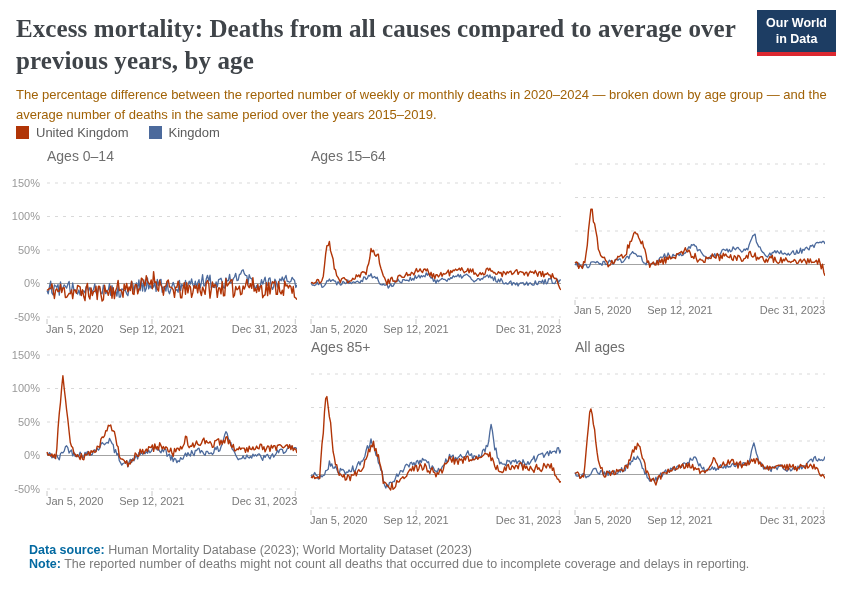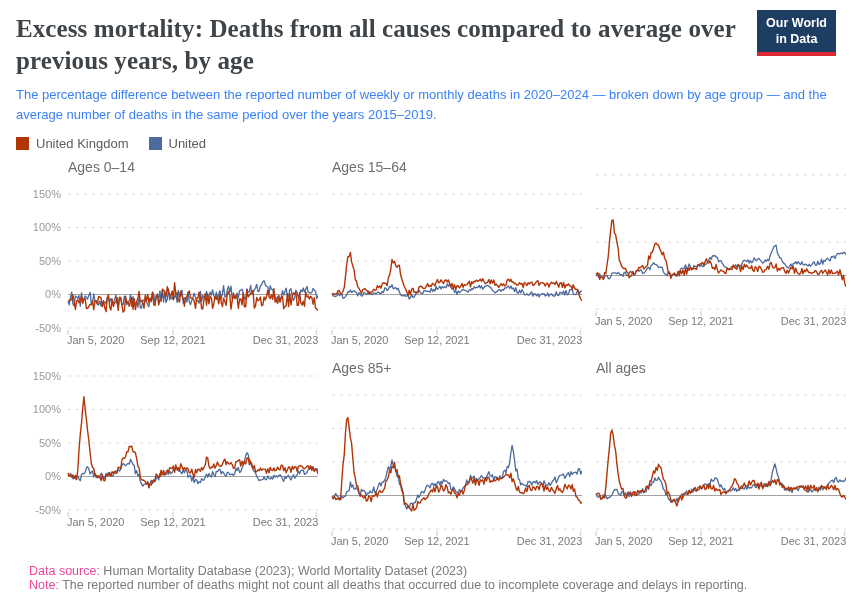--- a/index.html
+++ b/index.html
@@ -1,34 +1,34 @@
 <!DOCTYPE html>
 <html><head>
 <meta charset="utf-8">
 <style>
   html,body{margin:0;padding:0;}
   body{width:850px;height:600px;background:#ffffff;overflow:hidden;position:relative;
        font-family:"Liberation Sans",sans-serif;}
   .header{padding:13px 16px 0 16px;}
   .title{font-family:"Liberation Serif",serif;font-weight:700;font-size:25px;line-height:1.26;
          color:#3f4449;margin:0;width:740px;letter-spacing:.1px;}
-  .subtitle{margin-top:9px;font-size:13px;line-height:1.55;color:#3b82f6;width:820px;}
+  .subtitle{margin-top:9px;font-size:13px;line-height:1.55;color:#a16207;width:820px;}
   .logo{position:absolute;top:10px;right:14px;color:#fff;font-size:12.5px;font-weight:700;
         text-align:center;padding:5px 9px 4px 9px;line-height:1.3;}
-  .legend{margin-top:11px;display:flex;gap:20px;align-items:center;}
+  .legend{display:flex;gap:20px;align-items:center;}
   .legend-item{display:flex;gap:7px;align-items:center;font-size:13px;color:#5b5b5b;}
   .swatch{width:13px;height:13px;display:inline-block;}
-  .grid{display:grid;grid-template-columns:296px 264px 264px;padding-left:22px;row-gap:10px;margin-top:8px;}
+  .grid{display:grid;grid-template-columns:296px 264px 264px;padding-left:1px;margin-top:8px;}
   .panel h3{margin:0 0 3px 14px;font-size:14px;font-weight:500;color:#6e6e6e;}
   .panel.col0 h3{margin-left:46px;}
   svg{display:block;}
   svg text{font-family:"Liberation Sans",sans-serif;}
   .footer{padding:13px 16px 0 16px;font-size:12.5px;color:#7a7a7a;}
   .footer .row1{display:flex;justify-content:space-between;}
-  .footer b{color:#ec4899;font-weight:400;padding-left:13px;}
+  .footer b{color:#0369a1;font-weight:700;padding-left:13px;}
   .note{}
   .owid-link{color:#7a7a7a;text-decoration:none;}
 </style>
 </head>
 <body>
 
 <header class="header">
   <h1 class="title">Excess mortality: Deaths from all causes compared to average over previous years, by age</h1>
   <div class="subtitle">The percentage difference between the reported number of weekly or monthly deaths in 2020–2024 — broken down by age group — and the average number of deaths in the same period over the years 2015–2019.</div>
 </header>
@@ -38,21 +38,21 @@
   <div>in Data</div>
 </div>
 
 <div class="legend" style="margin-left:16px">
   <div class="legend-item">
     <span class="swatch" style="background: rgb(177, 53, 7);"></span>
     <span>United Kingdom</span>
   </div>
   <div class="legend-item">
     <span class="swatch" style="background: rgb(76, 106, 156);"></span>
-    <span>United</span>
+    <span>Kingdom</span>
   </div>
 </div>
 
 <div class="grid">
   <section class="panel col0">
     <h3>Ages 0–14</h3>
     <svg width="296" height="172">
         <line x1="46" y1="16" x2="296" y2="16" stroke="#d9d9d9" stroke-width="1" stroke-dasharray="3,5"></line>
         <text x="39" y="19.5" text-anchor="end" font-size="11" fill="#999999">150%</text>
         <line x1="46" y1="49.5" x2="296" y2="49.5" stroke="#d9d9d9" stroke-width="1" stroke-dasharray="3,5"></line>

